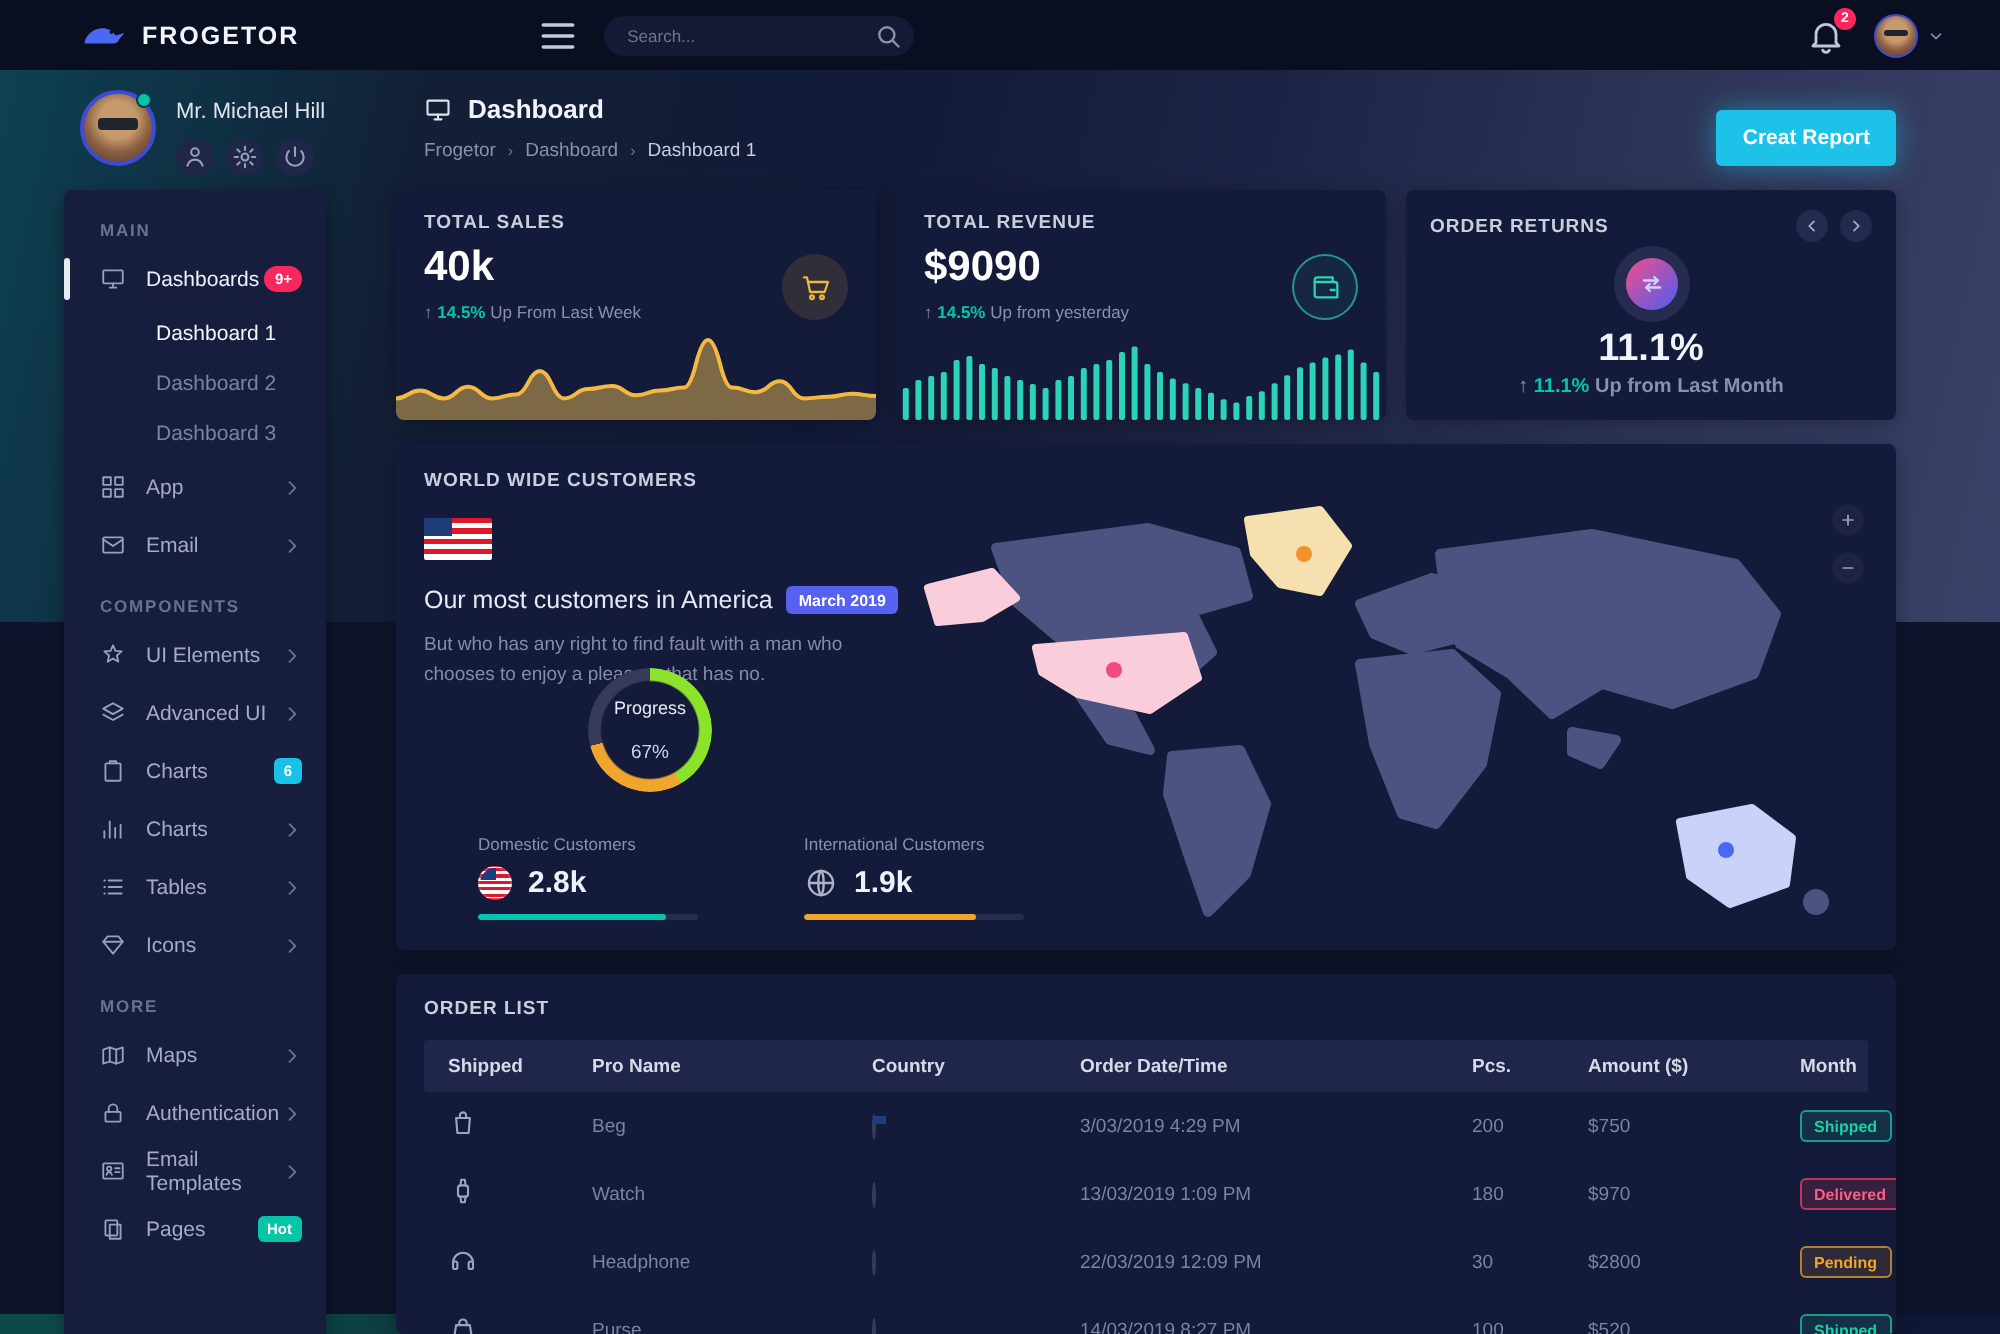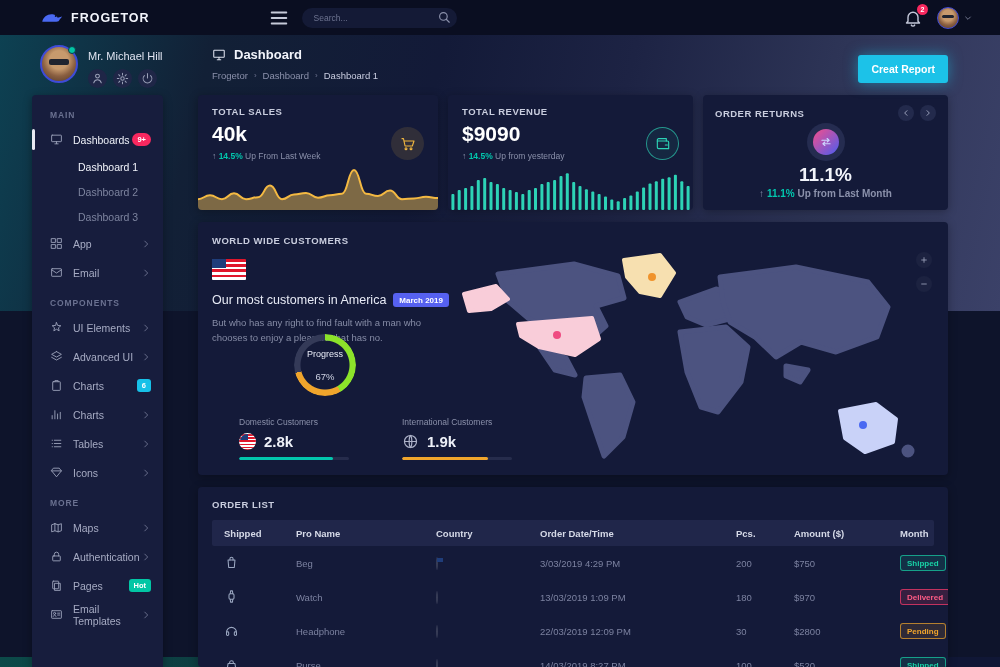--- a/index.html
+++ b/index.html
@@ -325,36 +325,36 @@
           <rect x="5" y="11" width="14" height="9" rx="1"></rect>
           <path d="M8 11V8a4 4 0 018 0v3"></path>
         </svg>
         <span class="lbl">Authentication</span>
         <svg class="ic chev" viewBox="0 0 24 24" fill="none" stroke="currentColor" stroke-width="2.2" stroke-linecap="round">
           <path d="M9 5l7 7-7 7"></path>
         </svg>
       </div>
       <div class="side-item">
         <svg class="ic " viewBox="0 0 24 24" fill="none" stroke="currentColor" stroke-width="1.7" stroke-linecap="round" stroke-linejoin="round">
-          <rect x="5" y="4" width="11" height="14" rx="1"></rect>
-          <path d="M9 8h10v13H9z"></path>
-        </svg>
-        <span class="lbl">Pages</span>
-        <span class="badge-pill badge-teal">Hot</span>
-      </div>
-      <div class="side-item">
-        <svg class="ic " viewBox="0 0 24 24" fill="none" stroke="currentColor" stroke-width="1.7" stroke-linecap="round" stroke-linejoin="round">
           <rect x="3" y="5" width="18" height="14" rx="1"></rect>
           <circle cx="8.5" cy="10" r="2"></circle>
           <path d="M6 15.5c.6-1.6 1.6-2.4 2.5-2.4s1.9.8 2.5 2.4M14 9.5h4M14 13h4"></path>
         </svg>
         <span class="lbl">Email Templates</span>
         <svg class="ic chev" viewBox="0 0 24 24" fill="none" stroke="currentColor" stroke-width="2.2" stroke-linecap="round">
           <path d="M9 5l7 7-7 7"></path>
         </svg>
+      </div>
+      <div class="side-item">
+        <svg class="ic " viewBox="0 0 24 24" fill="none" stroke="currentColor" stroke-width="1.7" stroke-linecap="round" stroke-linejoin="round">
+          <rect x="5" y="4" width="11" height="14" rx="1"></rect>
+          <path d="M9 8h10v13H9z"></path>
+        </svg>
+        <span class="lbl">Pages</span>
+        <span class="badge-pill badge-teal">Hot</span>
       </div>
     </nav>
 
   <div class="page-head">
     <div class="page-title">
       <svg class="ic" viewBox="0 0 24 24" fill="none" stroke="currentColor" stroke-width="1.8" stroke-linecap="round">
           <rect x="3" y="4" width="18" height="12" rx="1"></rect>
           <path d="M9 20h6M12 16v3.5"></path>
         </svg>
       <span>Dashboard</span>

